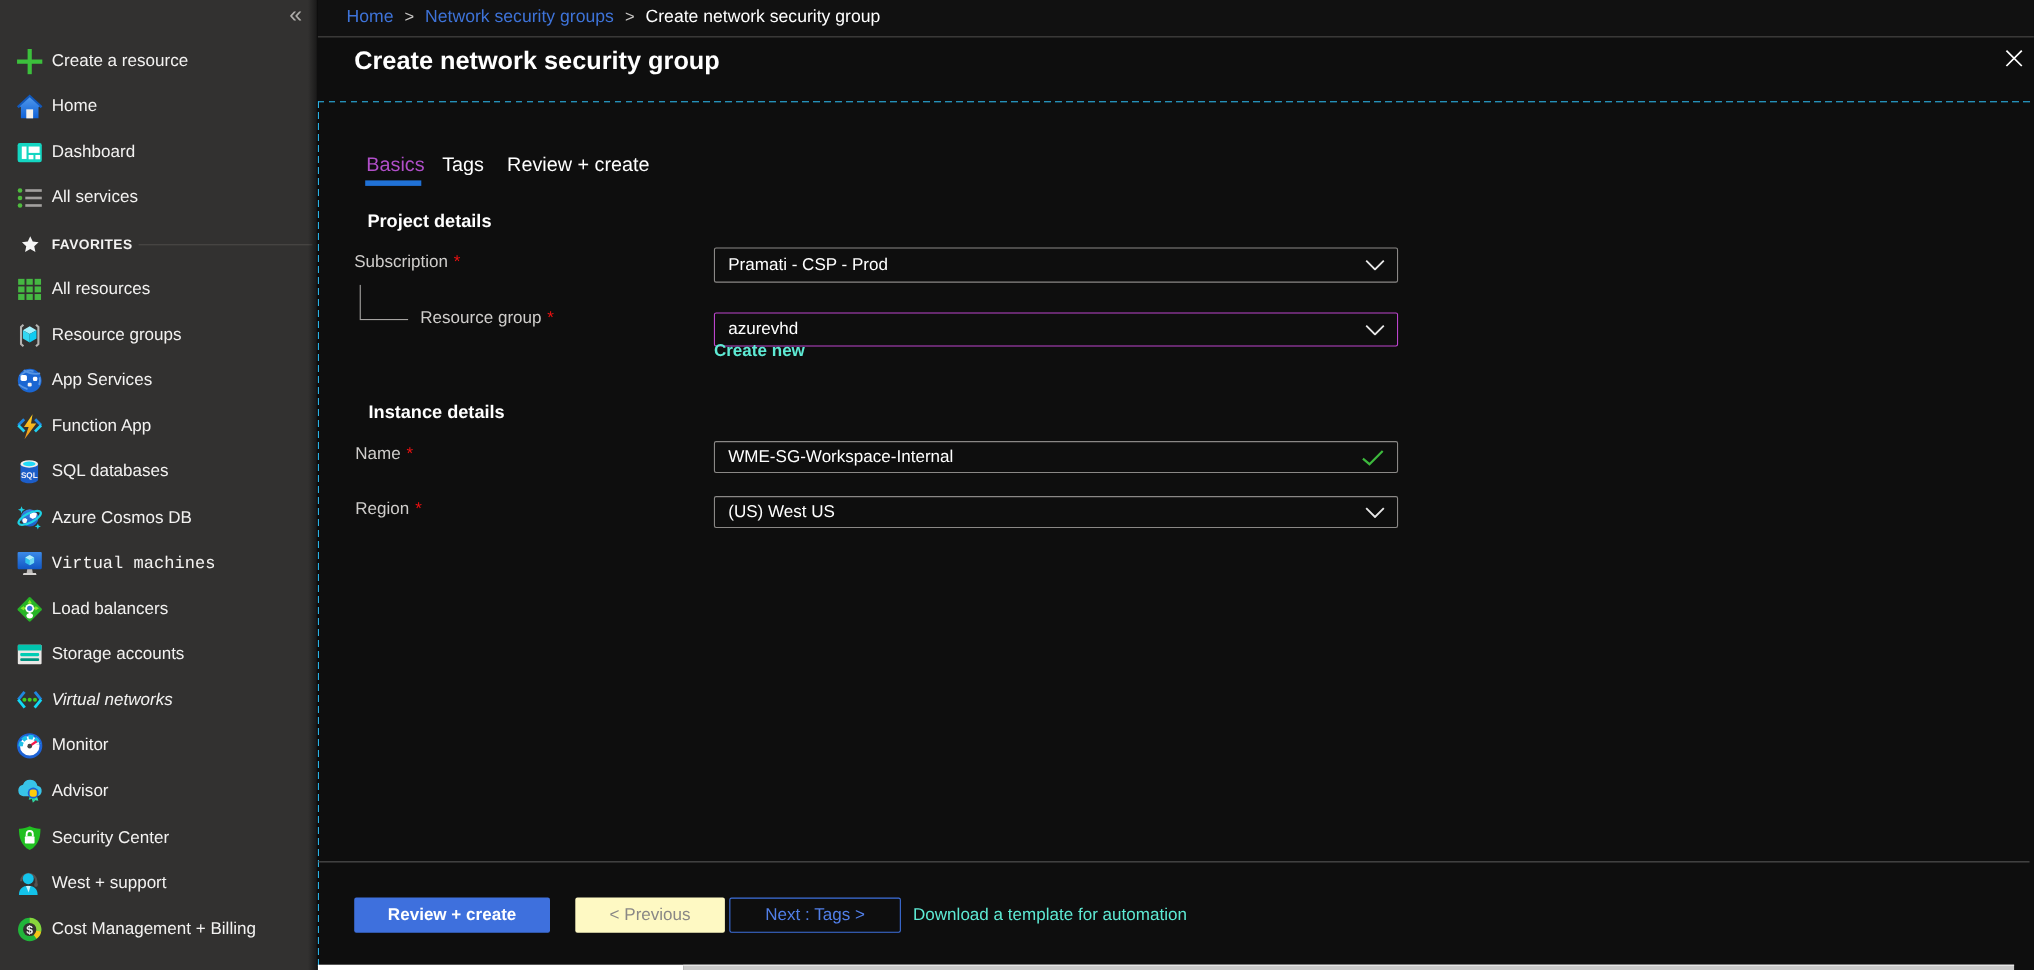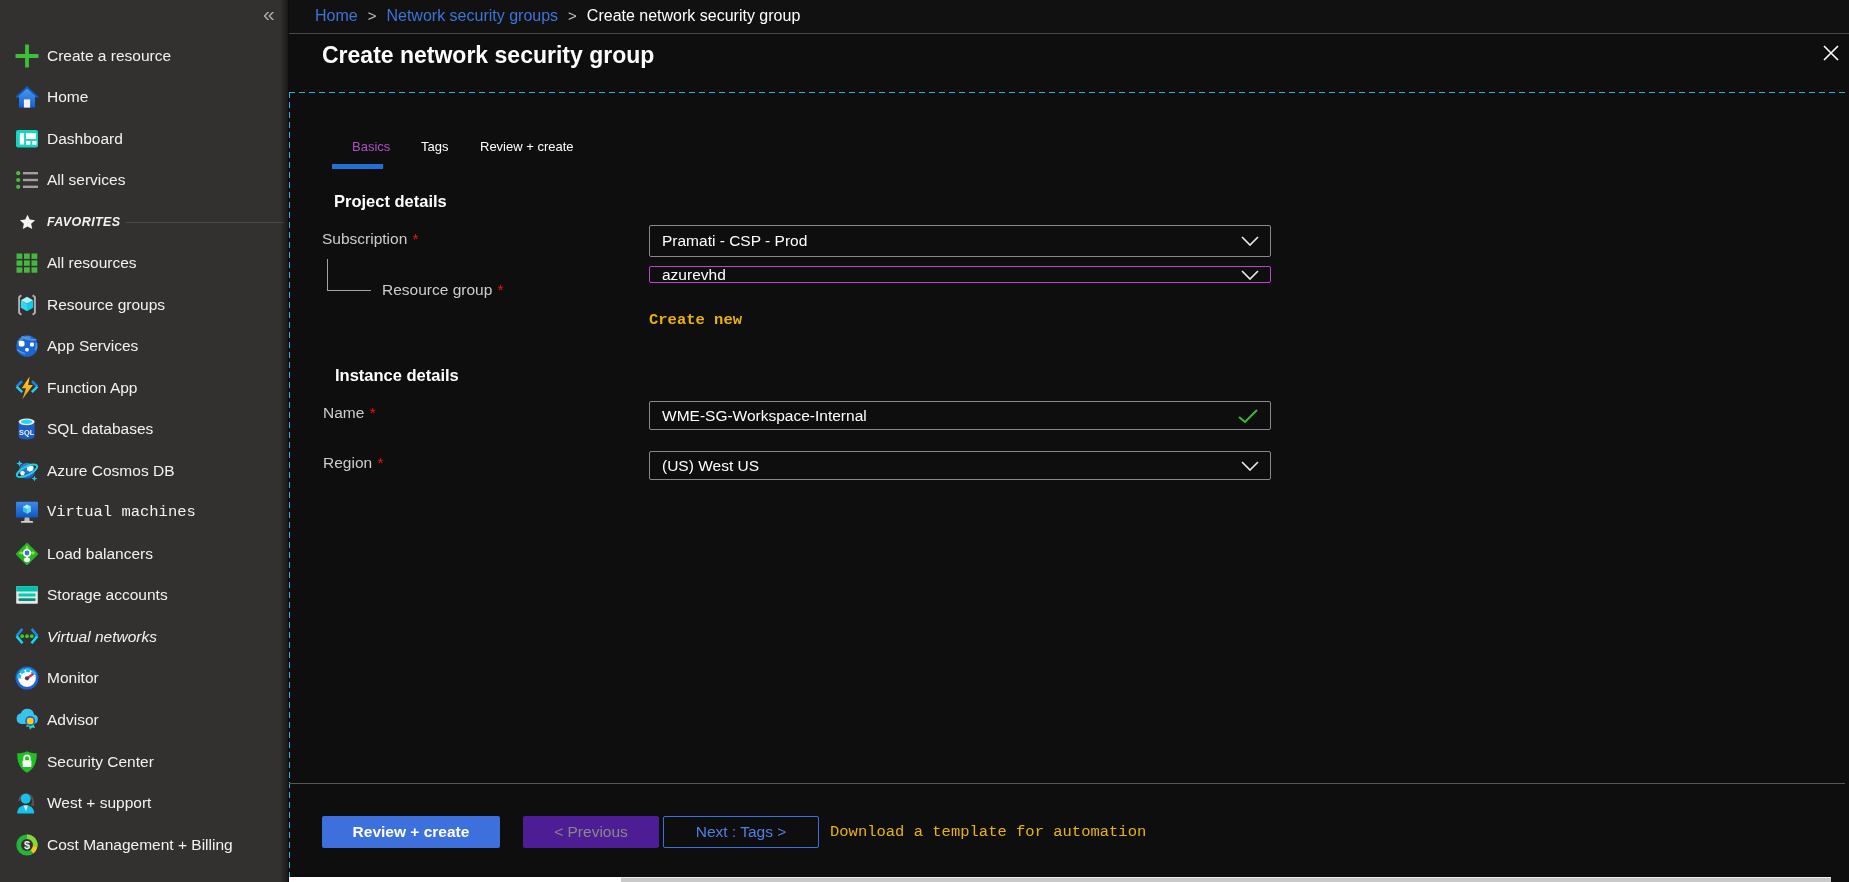--- a/index.html
+++ b/index.html
@@ -25,44 +25,44 @@
 #crumb .cur { color:#ffffff; }
 #title { position:absolute; left:322px; top:42px; font-size:23px; font-weight:bold; color:#ffffff; }
 #closex { position:absolute; left:1822px; top:44px; width:18px; height:18px; }
 
 
 #panel { position:absolute; left:289px; top:92px; width:1560px; height:790px; }
 #dashtop { position:absolute; left:289px; top:92px; width:1560px; height:1px; background:repeating-linear-gradient(90deg,#2ab0e3 0 6px,transparent 6px 10px); }
 #dashleft { position:absolute; left:289px; top:92px; width:1px; height:790px; background:repeating-linear-gradient(180deg,#2ab0e3 0 6px,transparent 6px 10px); }
 
 
-.tab { position:absolute; top:47px; font-size:13px; color:#ffffff;margin-left:19px; }
+.tab { position:absolute; top:47px; font-size:18px; color:#ffffff; }
 #tab1 { left:44px; color:#b14fc9; }
 #tab2 { left:113px; }
 #tab3 { left:172px; }
 #tabline { position:absolute; left:43px; top:72px; width:51px; height:5px; background:#2071d6; }
 
 .h2 { position:absolute; font-size:16.5px; font-weight:bold; color:#ffffff;margin-left:12px; }
 .lbl { position:absolute; font-size:15.5px; color:#cfcdcb; white-space:nowrap; }
 .lbl .req { color:#ee1111; margin-left:1px; }
 
 .field { position:absolute; left:360px; width:622px; background:#0e0e0e; border:1px solid #8a8886; border-radius:2px; color:#ffffff; font-size:15.5px; }
 .field .ftx { position:absolute; left:12px; top:50%; transform:translateY(-50%); white-space:nowrap; }
 .chev { position:absolute; right:11px; top:50%; transform:translateY(-50%); width:18px; height:10px; }
-.link { color:#eab308; font-size:15.5px; text-decoration:none;font-family:Liberation Mono, monospace; }
+.link { color:#5eead4; font-size:15.5px; text-decoration:none; }
 
 
 #tree-v { position:absolute; left:38px; top:167px; width:1px; height:31px; background:#a5a3a1; }
 #tree-h { position:absolute; left:38px; top:198px; width:44px; height:1px; background:#a5a3a1; }
 
 
 #footsep { position:absolute; left:289px; top:783px; width:1556px; height:1px; background:#565656; }
 .btn { position:absolute; top:816px; height:32px; border-radius:2px; font-size:15.5px; font-weight:bold; text-align:center; }
 #btn1 { left:322px; width:178px; background:#3e70dd; color:#fff; line-height:32px; }
-#btn2 { left:523px; width:136px; background:#4c1d95; color:#8a8886; line-height:32px; font-weight:normal; }
+#btn2 { left:523px; width:136px; background:#fef9c3; color:#8a8886; line-height:32px; font-weight:normal; }
 #btn3 { left:663px; width:156px; background:transparent; border:1px solid #3e70dd; color:#517fe8; line-height:30px; font-weight:normal; }
 #dl { position:absolute; left:830px; top:823px; font-size:15.5px; }
 
 
 #bs1 { position:absolute; left:289px; top:877px; width:332px; height:5px; background:#ffffff; }
 #bs2 { position:absolute; left:621px; top:877px; width:1210px; height:5px; background:#c9c9c9; border-top:1px solid #eeeeee; }
 </style>
 </head>
 <body>
 <div id="root">
@@ -104,21 +104,21 @@
           <span class="ic"><svg viewBox="0 0 24 24">
               <circle cx="3.2" cy="5.2" r="2.1" fill="#4fbb3e"></circle>
               <circle cx="3.2" cy="12" r="2.1" fill="#4fbb3e"></circle>
               <circle cx="3.2" cy="18.8" r="2.1" fill="#4fbb3e"></circle>
               <rect x="8" y="4" width="15" height="2.4" fill="#a2a09e"></rect>
               <rect x="8" y="10.8" width="15" height="2.4" fill="#a2a09e"></rect>
               <rect x="8" y="17.6" width="15" height="2.4" fill="#a2a09e"></rect>
             </svg></span>
           <span class="tx">All services</span>
         </div>
-        <div class="mi fav" style="top: 201.62px; font-style: italic;">
+        <div class="mi fav" style="top: 201.62px;">
           <span class="ic" style="width:17px;height:17px;left:19px;"><svg viewBox="0 0 22 22">
               <path d="M11 1.5 L13.9 7.8 L20.8 8.6 L15.7 13.3 L17.1 20.1 L11 16.7 L4.9 20.1 L6.3 13.3 L1.2 8.6 L8.1 7.8 Z" fill="#f5f5f5"></path>
             </svg></span>
           <span class="tx">FAVORITES</span>
           <span class="rule"></span>
         </div>
         <div class="mi" style="top: 243.15px;">
           <span class="ic"><svg viewBox="0 0 24 24">
               <g fill="#45b842">
                 <rect x="1.5" y="2.5" width="5.8" height="5.4"></rect>
@@ -320,21 +320,21 @@
     <div class="field" style="top:133px; height:32px;">
         <span class="ftx">Pramati - CSP - Prod</span>
       <svg class="chev" viewBox="0 0 18 10">
           <path d="M1 1 L9 9 L17 1" stroke="#e8e8e8" stroke-width="1.7" fill="none"></path>
         </svg>
     </div>
 
     <div id="tree-v"></div>
       <div id="tree-h"></div>
     <div class="lbl" style="left:93px; top:189px;">Resource group <span class="req">*</span></div>
-    <div class="field" style="top:174px; height:17px; border:1.5px solid #bb44cc;">
+    <div class="field" style="top:192px; height:31px; border:1.5px solid #bb44cc;">
         <span class="ftx">azurevhd</span>
       <svg class="chev" viewBox="0 0 18 10">
           <path d="M1 1 L9 9 L17 1" stroke="#e8e8e8" stroke-width="1.7" fill="none"></path>
         </svg>
     </div>
     <a class="link" style="position:absolute; left:360px; top:219px; font-weight:bold;">Create new</a>
 
     <div class="h2" style="left:34px; top:274px;">Instance details</div>
 
     <div class="lbl" style="left:34px; top:312px;">Name <span class="req">*</span></div>

